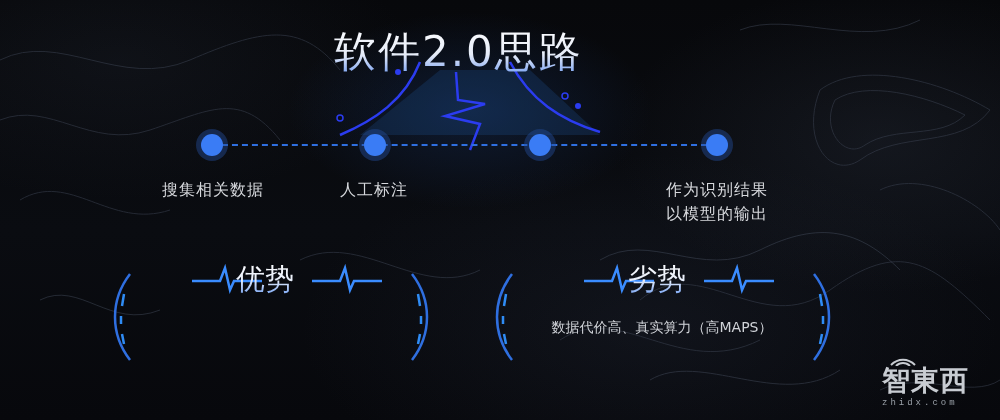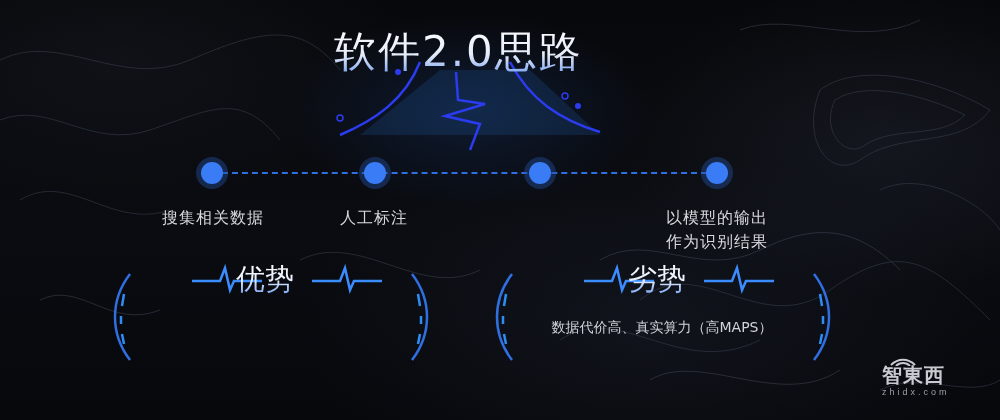--- a/index.html
+++ b/index.html
@@ -18,21 +18,21 @@
   .bg-svg { position: absolute; left: 0; top: 0; width: 1000px; height: 420px; }
 
   .title {
     position: absolute; left: 334px; top: 24px;
     font-size: 42px; letter-spacing: 2px; font-weight: normal;
     background: linear-gradient(180deg, #ffffff 0%, #e6ecf8 55%, #5a8cf0 100%);
     -webkit-background-clip: text; background-clip: text; color: transparent;
     white-space: nowrap;
   }
 
-  .timeline { position: absolute; left: 0; top: 0; width: 1000px; height: 240px; margin-top: 28px; }
+  .timeline { position: absolute; left: 0; top: 0; width: 1000px; height: 240px; }
   .tl-line {
     position: absolute; top: 144px; left: 212px; width: 505px; height: 0;
     border-top: 2px dashed #2f6fe0;
   }
   .node {
     position: absolute; top: 134px; width: 22px; height: 22px; border-radius: 50%;
     background: #3a7cf5; box-shadow: 0 0 0 5px rgba(35,75,150,0.45);
   }
   .step-label {
     position: absolute; top: 178px; font-size: 16px; color: #d6d8dc;
@@ -46,22 +46,22 @@
     -webkit-background-clip: text; background-clip: text; color: transparent;
   }
   .pulse { position: absolute; top: 6px; width: 70px; height: 30px; }
   .bracket { position: absolute; width: 40px; height: 90px; }
   .panel-body {
     position: absolute; top: 58px; font-size: 14px; line-height: 22px;
     color: #d0d3d8; text-align: center; white-space: nowrap;
   }
 
   .logo { position: absolute; left: 882px; top: 362px; width: 100px; }
-  .logo-text { font-size: 20px; color: #c8ccd2; letter-spacing: 1px; font-weight: bold; }
-  .logo-sub { font-size: 9px; color: #9aa0a8; letter-spacing: 3px; margin-top: -2px; font-family: Liberation Sans, sans-serif; }
+  .logo-text { font-size: 28px; color: #c8ccd2; letter-spacing: 1px; font-weight: bold; }
+  .logo-sub { font-size: 9px; color: #9aa0a8; letter-spacing: 3px; margin-top: -2px; font-family: Liberation Mono, monospace; }
 </style>
 </head>
 <body>
 
 <div class="slide">
 
   <svg class="bg-svg" viewBox="0 0 1000 420">
     <g fill="none" stroke="#3a4150" stroke-width="1" opacity="0.55">
       <path d="M0 60 C60 30 120 90 190 60 S300 20 340 70"></path>
       <path d="M0 120 C50 100 90 150 150 130 S240 90 280 140"></path>
@@ -102,22 +102,22 @@
     <div class="node" style="left:529px"></div>
     <div class="node" style="left:706px"></div>
 
     <div class="step-label" style="left:148px; width:130px">
       <span>搜集相关数据</span>
     </div>
     <div class="step-label" style="left:322px; width:104px">
       <span>人工标注</span>
     </div>
     <div class="step-label" style="left:652px; width:130px">
+      <div>作为识别结果</div>
       <div>以模型的输出</div>
-      <div>作为识别结果</div>
     </div>
   </div>
 
   <div class="panel" style="left:100px; width:340px; height:140px">
     <svg class="bracket" style="left:2px; top:14px" viewBox="0 0 40 90">
       <path d="M28 2 C8 28 8 62 28 88" fill="none" stroke="#2f6fe0" stroke-width="2.5"></path>
       <path d="M22 22 L20 34 M19 44 L19 52 M20 62 L22 72" stroke="#2f8cf5" stroke-width="2.5" fill="none"></path>
     </svg>
     <svg class="pulse" style="left:92px" viewBox="0 0 70 30">
       <polyline points="0,17 28,17 33,4 38,26 42,17 70,17" fill="none" stroke="#3a8cff" stroke-width="2.5"></polyline>

